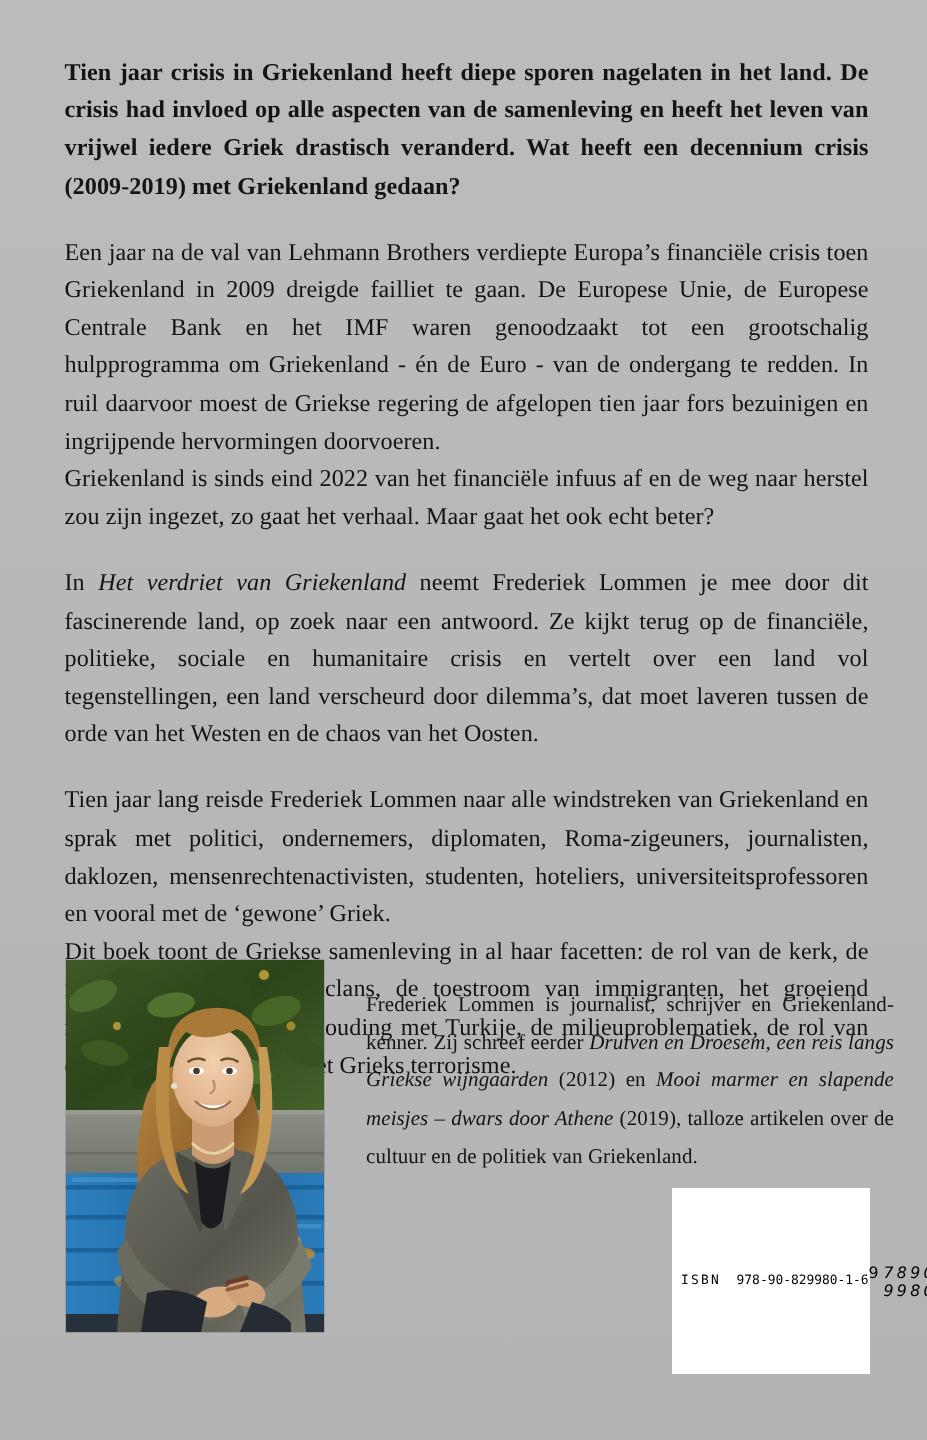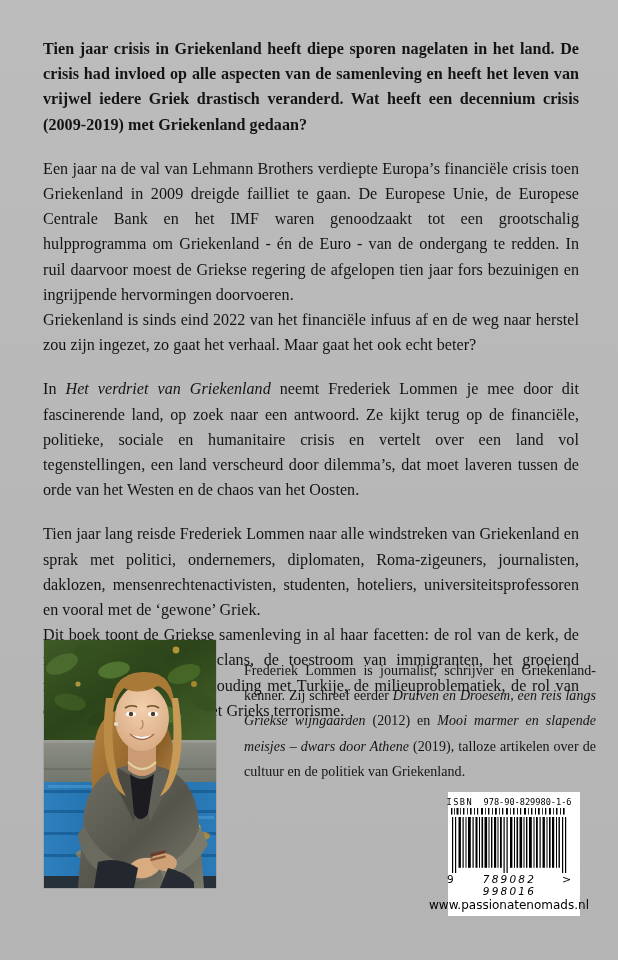--- a/index.html
+++ b/index.html
@@ -80,21 +80,20 @@
   .barcode-box {
     position: absolute;
     left: 448px;
     top: 792px;
     width: 132px;
     height: 124px;
     background: #ffffff;
     box-sizing: border-box;
     padding: 5px 16px 4px 6px;
     display: flex;
-    flex-direction: column;
     align-items: center;
   }
   .isbn-line {
     font-family: "DejaVu Sans Mono", "Liberation Mono", monospace;
     font-size: 8.6px;
     color: #000;
     white-space: nowrap;
     margin-bottom: 1px;
     letter-spacing: 0px;
   }

